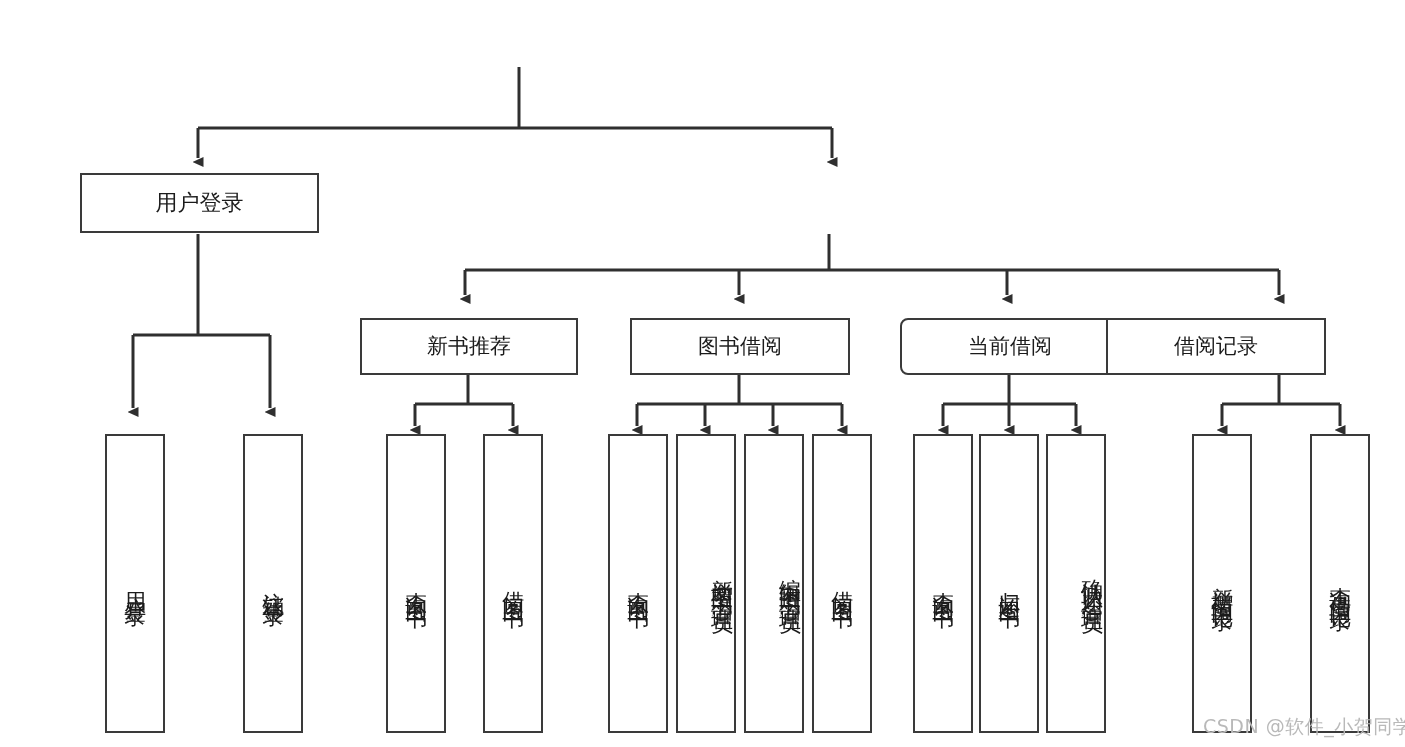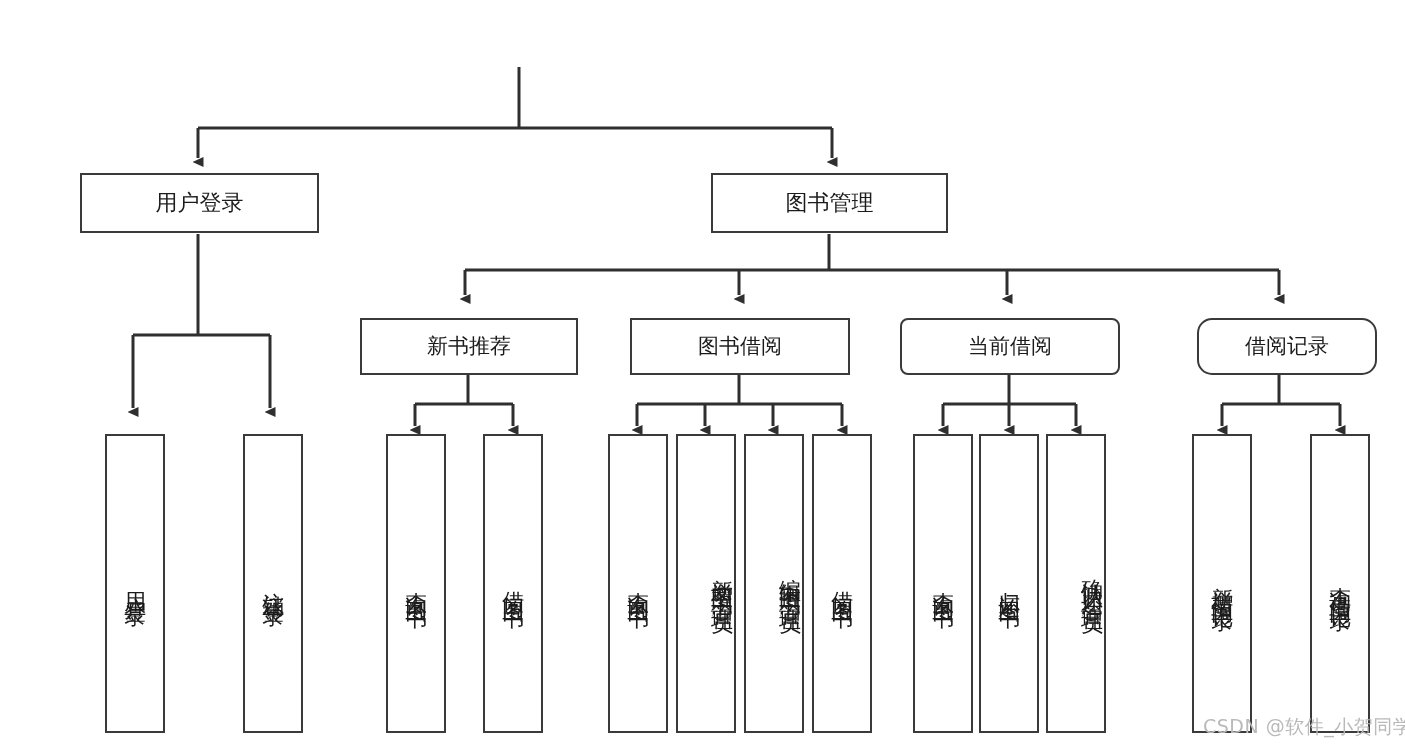--- a/index.html
+++ b/index.html
@@ -120,34 +120,31 @@
       <path d="M1222,404 L1340,404"></path>
       <path d="M1222,404 L1222,426" marker-end="url(#arrow)"></path>
       <path d="M1340,404 L1340,426" marker-end="url(#arrow)"></path>
     </g>
   </svg>
 
 
   <div class="node lvl1" style="left:80px; top:173px; width:239px; height:60px;">
     <span class="label">用户登录</span>
   </div>
-  <div class="node lvl1" style="left:711px; top:173px; width:237px; height:60px;">
-    <span class="label">图书管理</span>
-  </div>
 
   <div class="node lvl2" style="left:360px; top:318px; width:218px; height:57px;">
     <span class="label">新书推荐</span>
   </div>
   <div class="node lvl2" style="left:630px; top:318px; width:220px; height:57px;">
     <span class="label">图书借阅</span>
   </div>
   <div class="node lvl2" style="left:900px; top:318px; width:220px; height:57px;border-radius:8px;">
     <span class="label">当前借阅</span>
   </div>
-  <div class="node lvl2" style="left:1197px; top:318px; width:180px; height:57px;border-radius:15px;">
+  <div class="node lvl2" style="left:1106px; top:318px; width:220px; height:57px;">
     <span class="label">借阅记录</span>
   </div>
 
   <div class="node leaf" style="left:105px; top:434px; width:60px; height:299px;">
     <span class="label">用户登录</span>
   </div>
   <div class="node leaf" style="left:243px; top:434px; width:60px; height:299px;">
     <span class="label">注销登录</span>
   </div>
 

